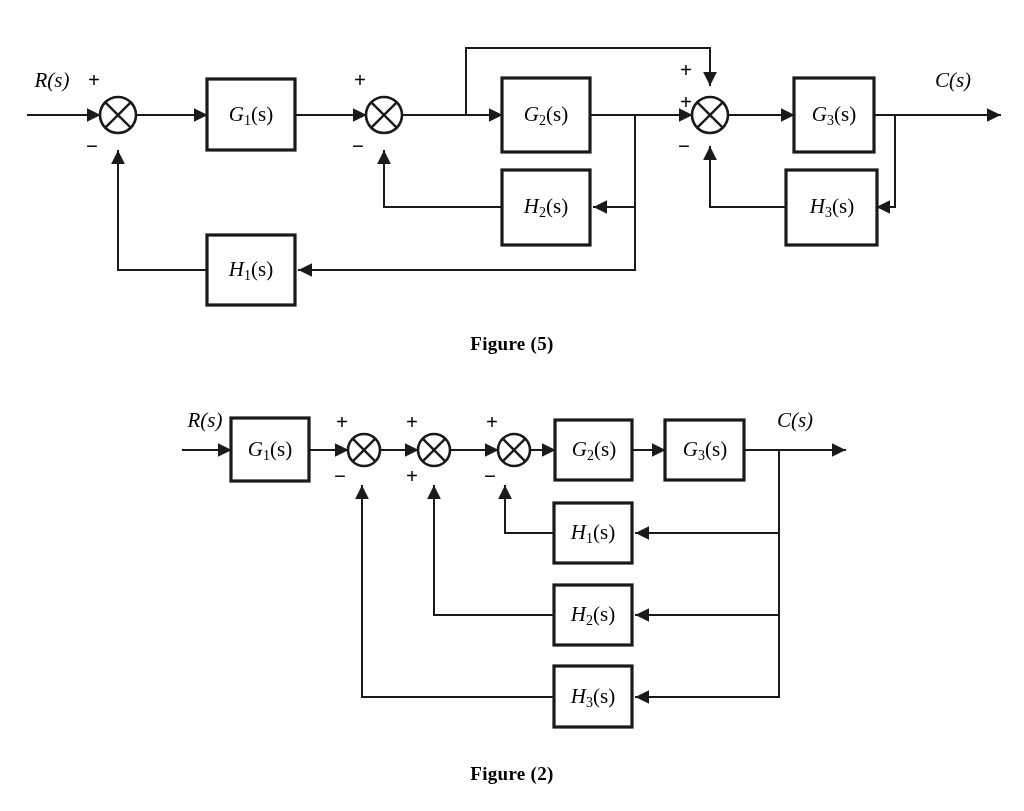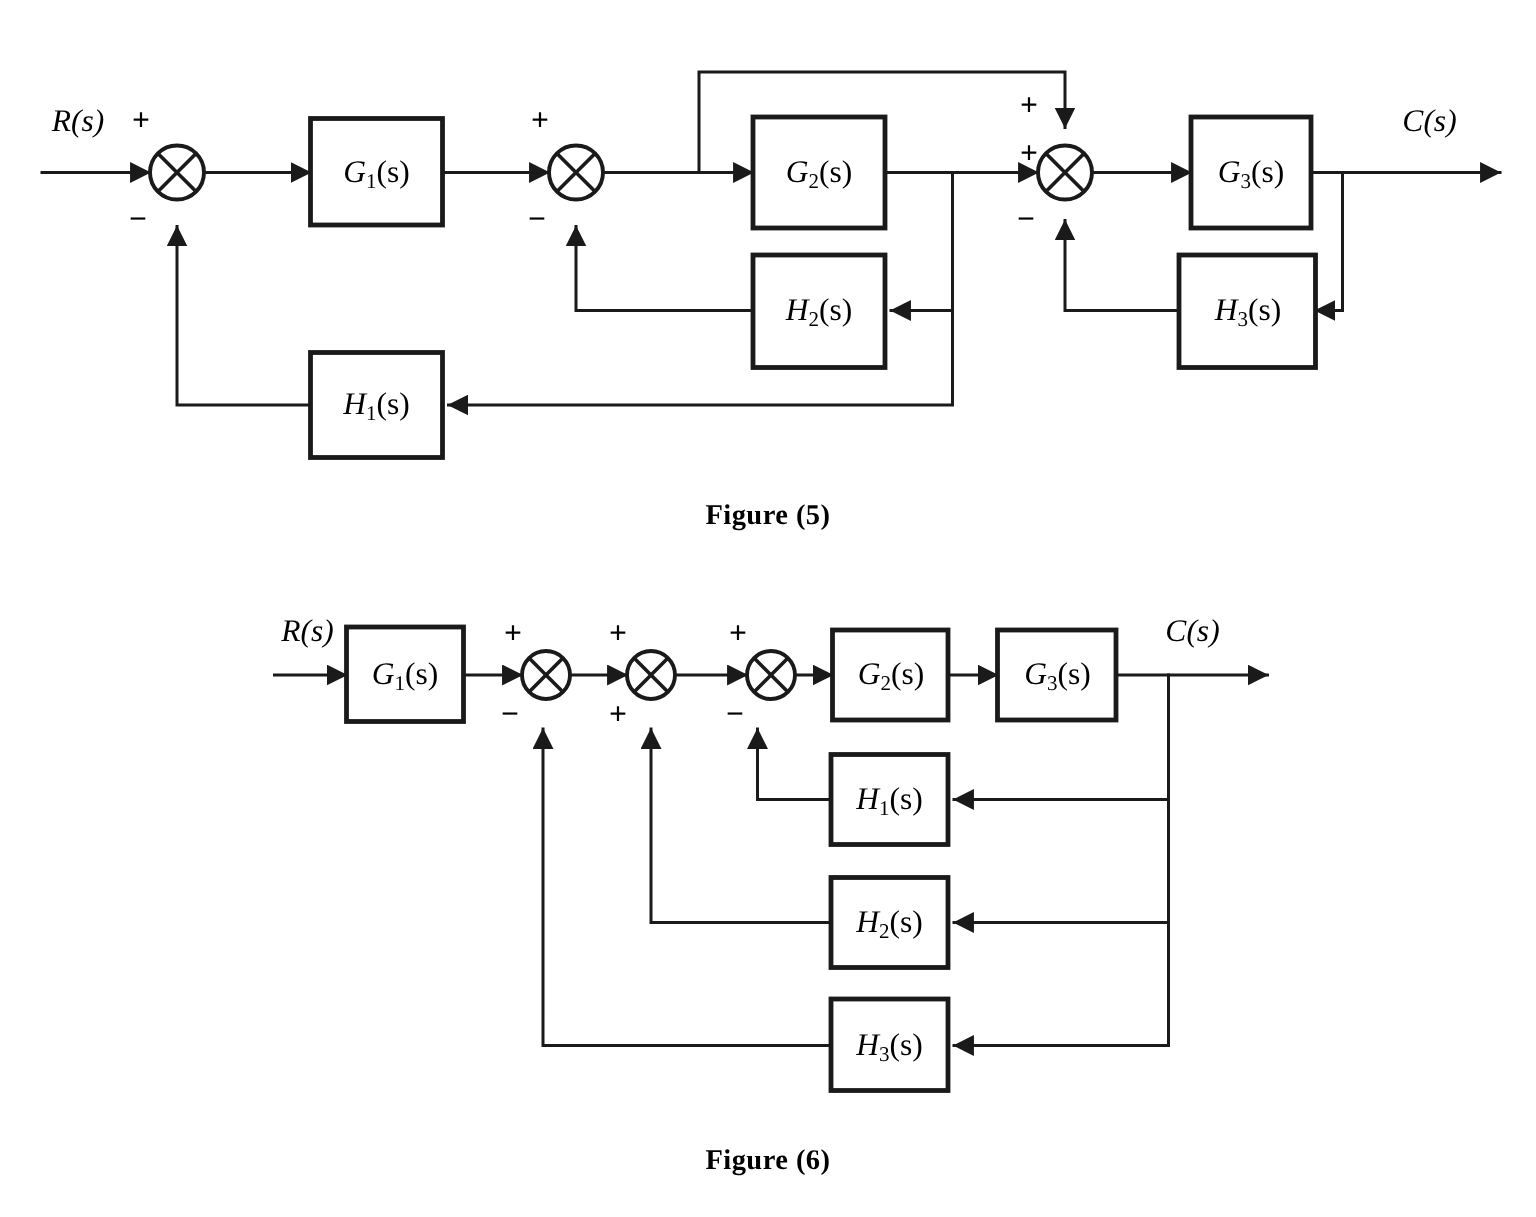--- a/index.html
+++ b/index.html
@@ -249,15 +249,15 @@
     <text class="siglabel" x="795" y="422"><tspan>C</tspan><tspan class="paren">(s)</tspan></text>
 
     <text class="signmark" x="342" y="424">+</text>
     <text class="signmark" x="340" y="478">−</text>
     <text class="signmark" x="412" y="424">+</text>
     <text class="signmark" x="412" y="478">+</text>
     <text class="signmark" x="492" y="424">+</text>
     <text class="signmark" x="490" y="478">−</text>
   </svg>
 
-  <div class="caption" id="caption6">Figure (6)</div>
+  <div class="caption" id="caption6">Figure (2)</div>
 
 </div>
 
 </body></html>

